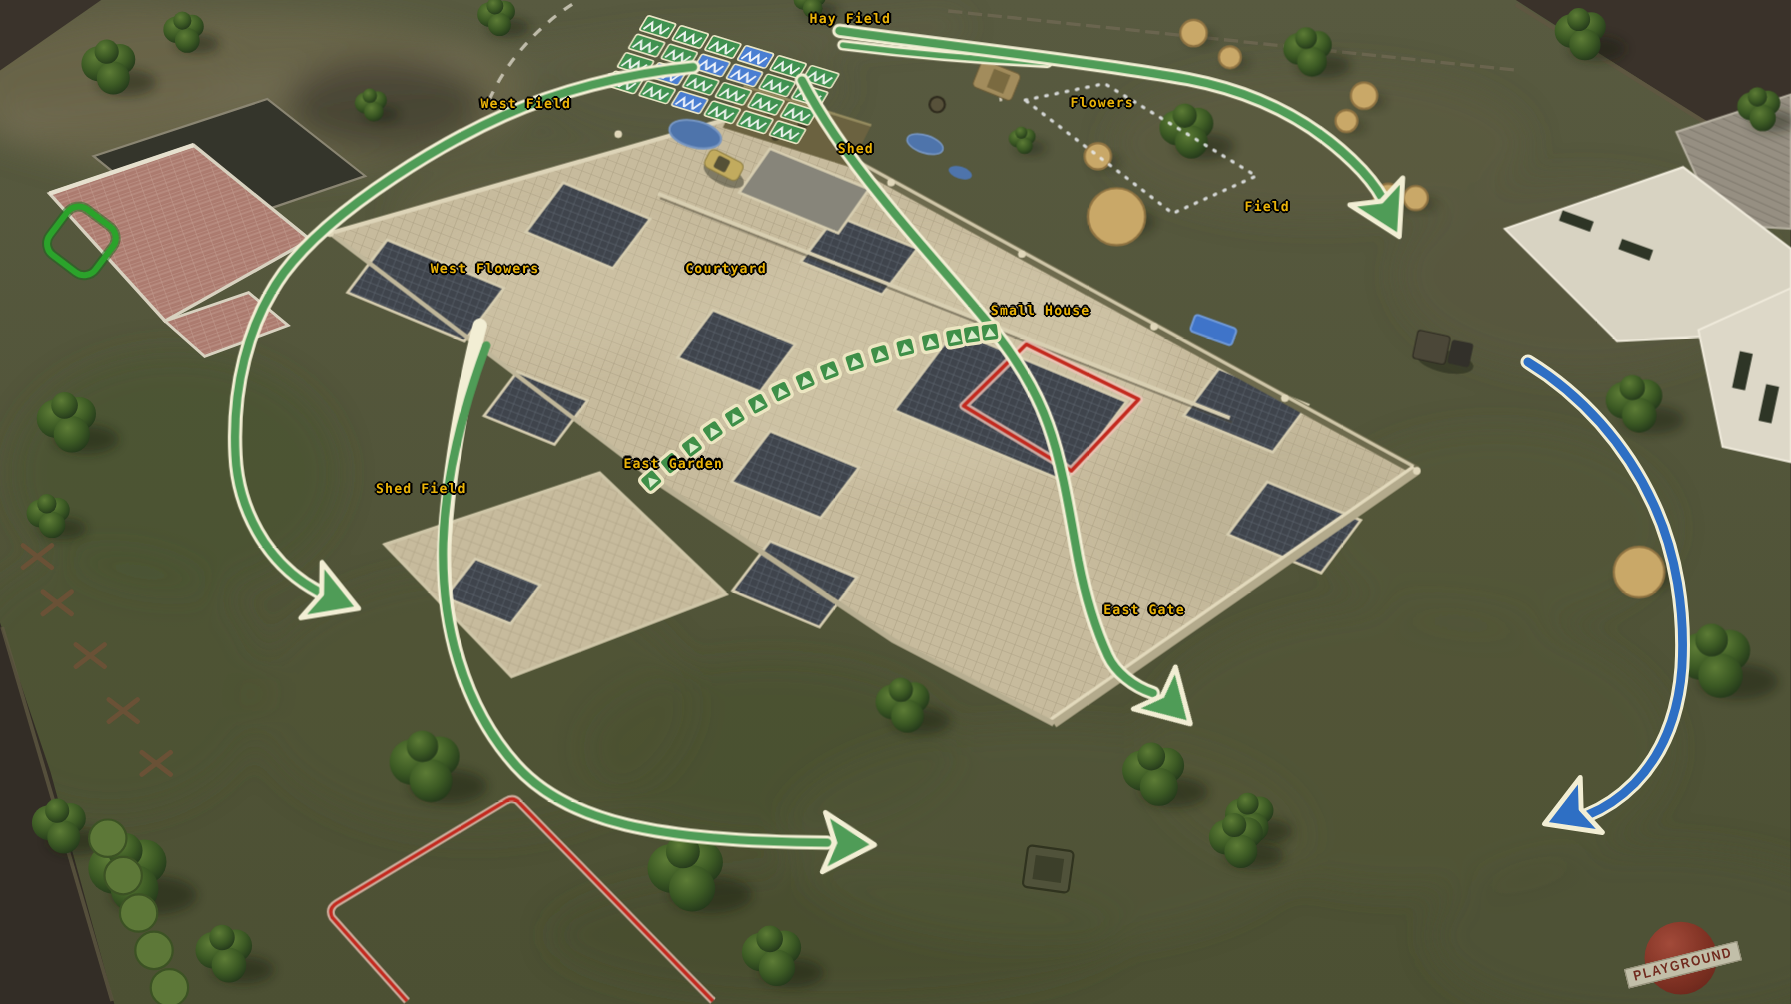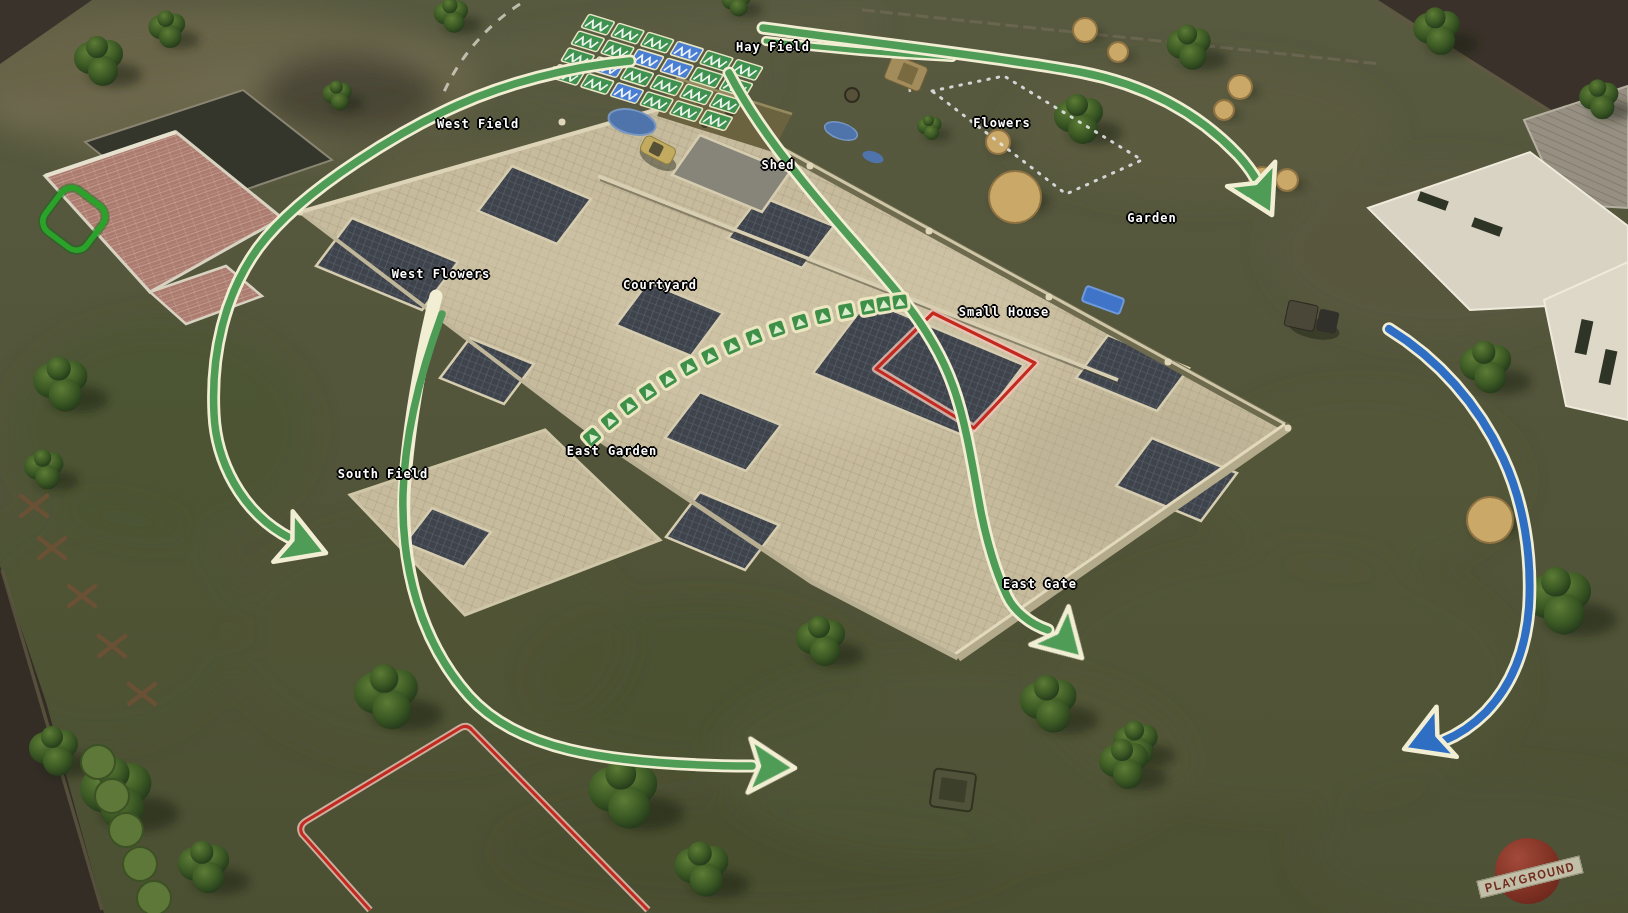--- a/index.html
+++ b/index.html
@@ -1,20 +1,20 @@
 <!DOCTYPE html>
 <html><head>
 <meta charset="utf-8">
 <style>
   html,body{margin:0;padding:0;background:#2b2722;}
   #stage{position:relative;width:1628px;height:913px;overflow:hidden;background:#3a332b;font-family:"DejaVu Sans Mono",monospace;}
   #scene{position:absolute;left:0;top:0;}
   #labels{position:absolute;left:0;top:0;width:100%;height:100%;pointer-events:none;}
-  .map-label{position:absolute;transform:translate(-50%,-50%);font:bold 12px "DejaVu Sans Mono",monospace;letter-spacing:1px;color:#ffffff;white-space:nowrap;
-    text-shadow:-1px -1px 0 #000,1px -1px 0 #000,-1px 1px 0 #000,1px 1px 0 #000,-2px 0 0 #000,2px 0 0 #000,0 -2px 0 #000,0 2px 0 #000;margin-top:30px;}
+  .map-label{position:absolute;transform:translate(-50%,-50%);font:bold 12px "DejaVu Sans Mono",monospace;letter-spacing:1px;color:#eab308;white-space:nowrap;
+    text-shadow:-1px -1px 0 #000,1px -1px 0 #000,-1px 1px 0 #000,1px 1px 0 #000,-2px 0 0 #000,2px 0 0 #000,0 -2px 0 #000,0 2px 0 #000;}
   #waypoints{position:absolute;left:0;top:0;width:100%;height:100%;pointer-events:none;}
   .wp{position:absolute;width:20px;height:20px;box-sizing:border-box;background:#3e8f48;border:3px solid #ece6c2;border-radius:5px;}
   .wp::after{content:"";position:absolute;left:2px;top:3px;width:0;height:0;border-left:5px solid transparent;border-right:5px solid transparent;border-bottom:8px solid #d9eccb;}
   #watermark{position:absolute;left:1495px;top:838px;width:70px;height:70px;opacity:.82;}
   .wm-ball{position:absolute;left:0;top:0;width:66px;height:66px;border-radius:50%;
     background:radial-gradient(circle at 35% 30%, #b5493c, #8a2a20 55%, #6c1d15 90%);}
   .wm-banner{position:absolute;left:-18px;top:30px;width:104px;height:16px;background:#dcd7c4;border:1px solid #a59f8a;
     transform:rotate(-14deg);display:flex;align-items:center;justify-content:center;}
   .wm-banner span{font:bold 11px "Liberation Sans",sans-serif;color:#79221a;letter-spacing:1.5px;transform:scaleY(1.15);}
 </style>
@@ -463,26 +463,26 @@
       <div class="wp" style="left: 846px; top: 311px; transform: translate(-50%, -50%) rotate(-11.3deg);"></div>
       <div class="wp" style="left: 868px; top: 307px; transform: translate(-50%, -50%) rotate(-10.4deg);"></div>
       <div class="wp" style="left: 884px; top: 304px; transform: translate(-50%, -50%) rotate(-8.9deg);"></div>
       <div class="wp" style="left: 900px; top: 302px; transform: translate(-50%, -50%) rotate(-7.1deg);"></div>
     </div>
 <div id="labels">
       <div class="map-label" style="left: 773px; top: 17px;">Hay Field</div>
       <div class="map-label" style="left: 478px; top: 94px;">West Field</div>
       <div class="map-label" style="left: 982px; top: 93px; padding-left: 40px;">Flowers</div>
       <div class="map-label" style="left: 754px; top: 135px; padding-left: 48px;">Shed</div>
-      <div class="map-label" style="left: 1152px; top: 188px;">Garden</div>
+      <div class="map-label" style="left: 1152px; top: 188px;">Field</div>
       <div class="map-label" style="left: 441px; top: 244px;">West Flowers</div>
-      <div class="map-label" style="left: 660px; top: 255px;">Courtyard</div>
-      <div class="map-label" style="left: 1004px; top: 282px;">Small House</div>
+      <div class="map-label" style="left: 660px; top: 244px;">Courtyard</div>
+      <div class="map-label" style="left: 946px; top: 282px;">Small House</div>
       <div class="map-label" style="left: 612px; top: 421px;">East Garden</div>
-      <div class="map-label" style="left: 383px; top: 444px;">South Field</div>
+      <div class="map-label" style="left: 383px; top: 444px;">Shed Field</div>
       <div class="map-label" style="left: 1040px; top: 554px;">East Gate</div>
     </div>
 
 <div id="watermark">
   <div class="wm-ball"></div>
   <div class="wm-banner">
     <span>PLAYGROUND</span>
   </div>
 </div>
 </div>

